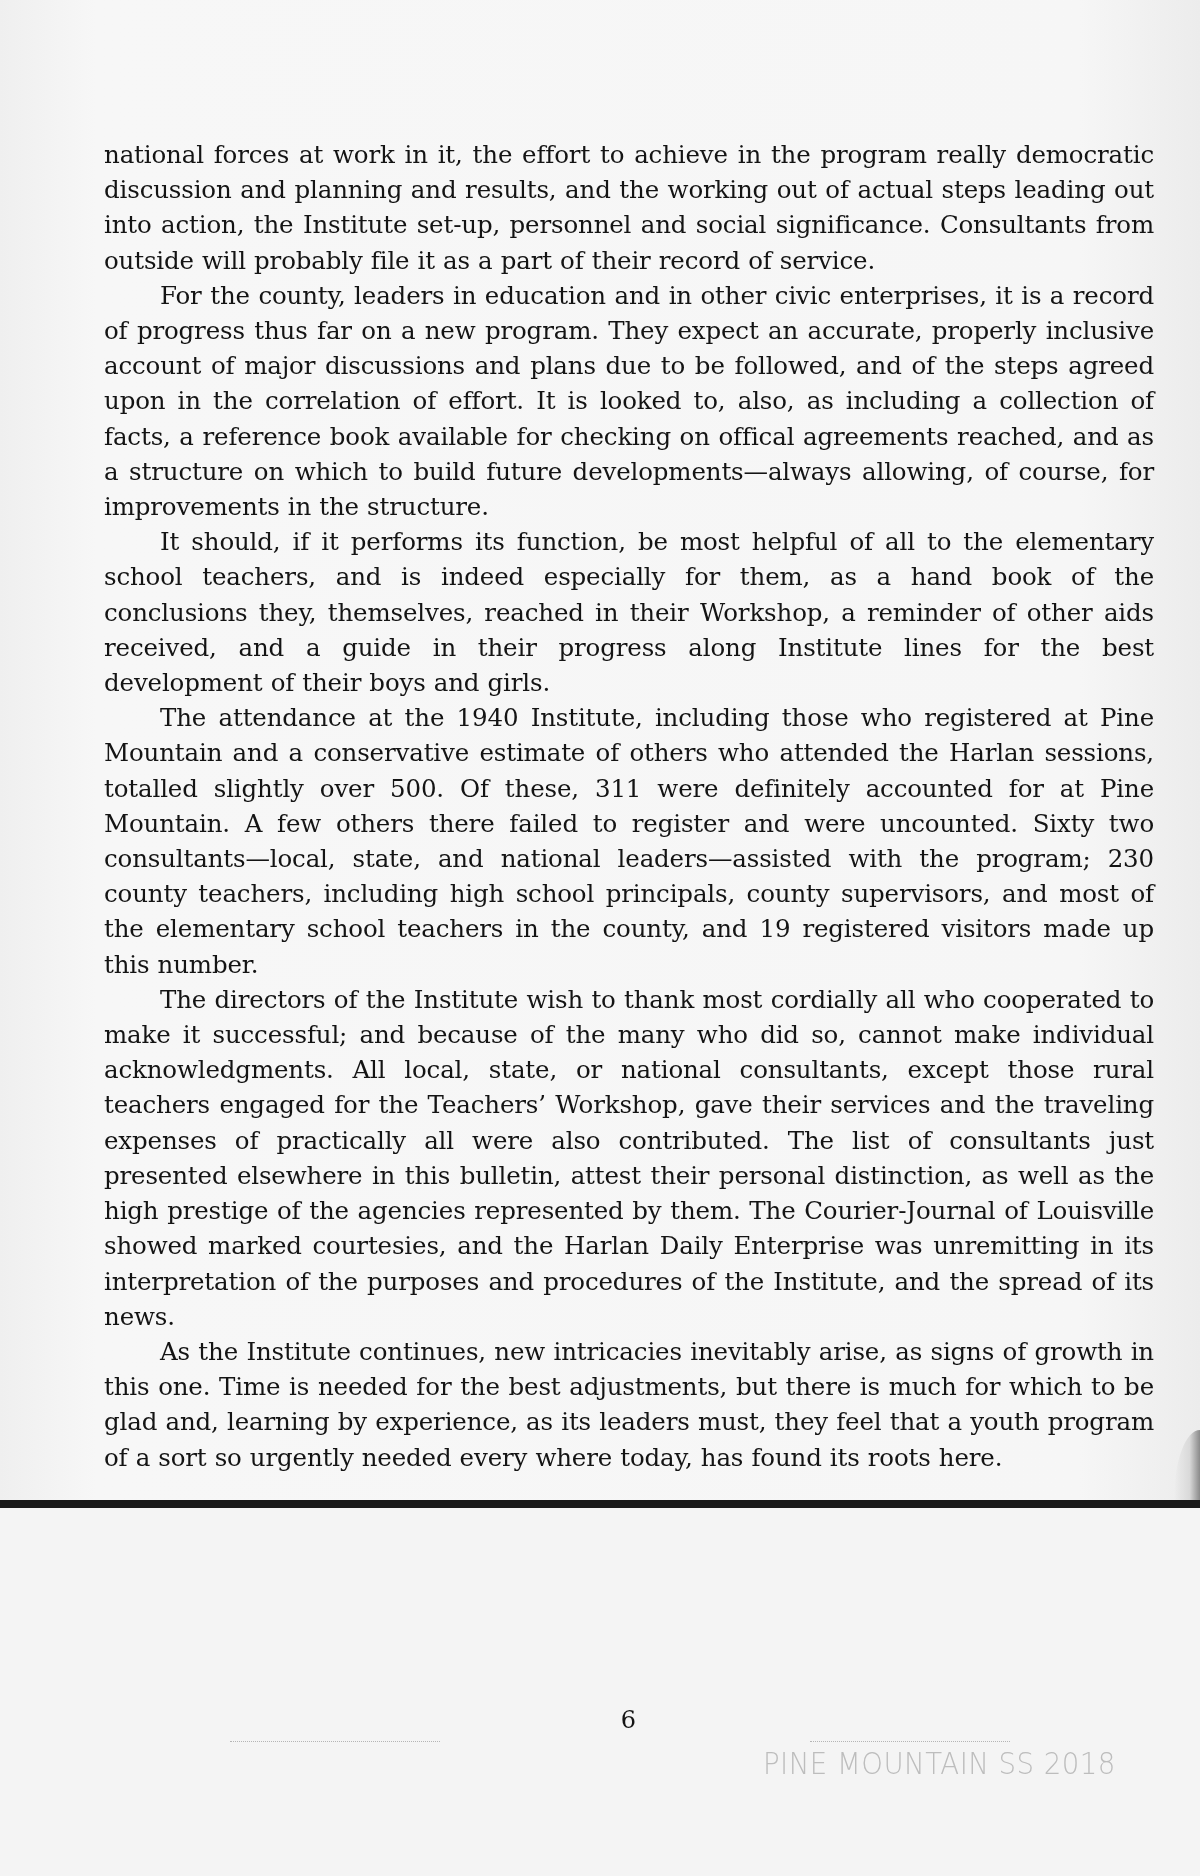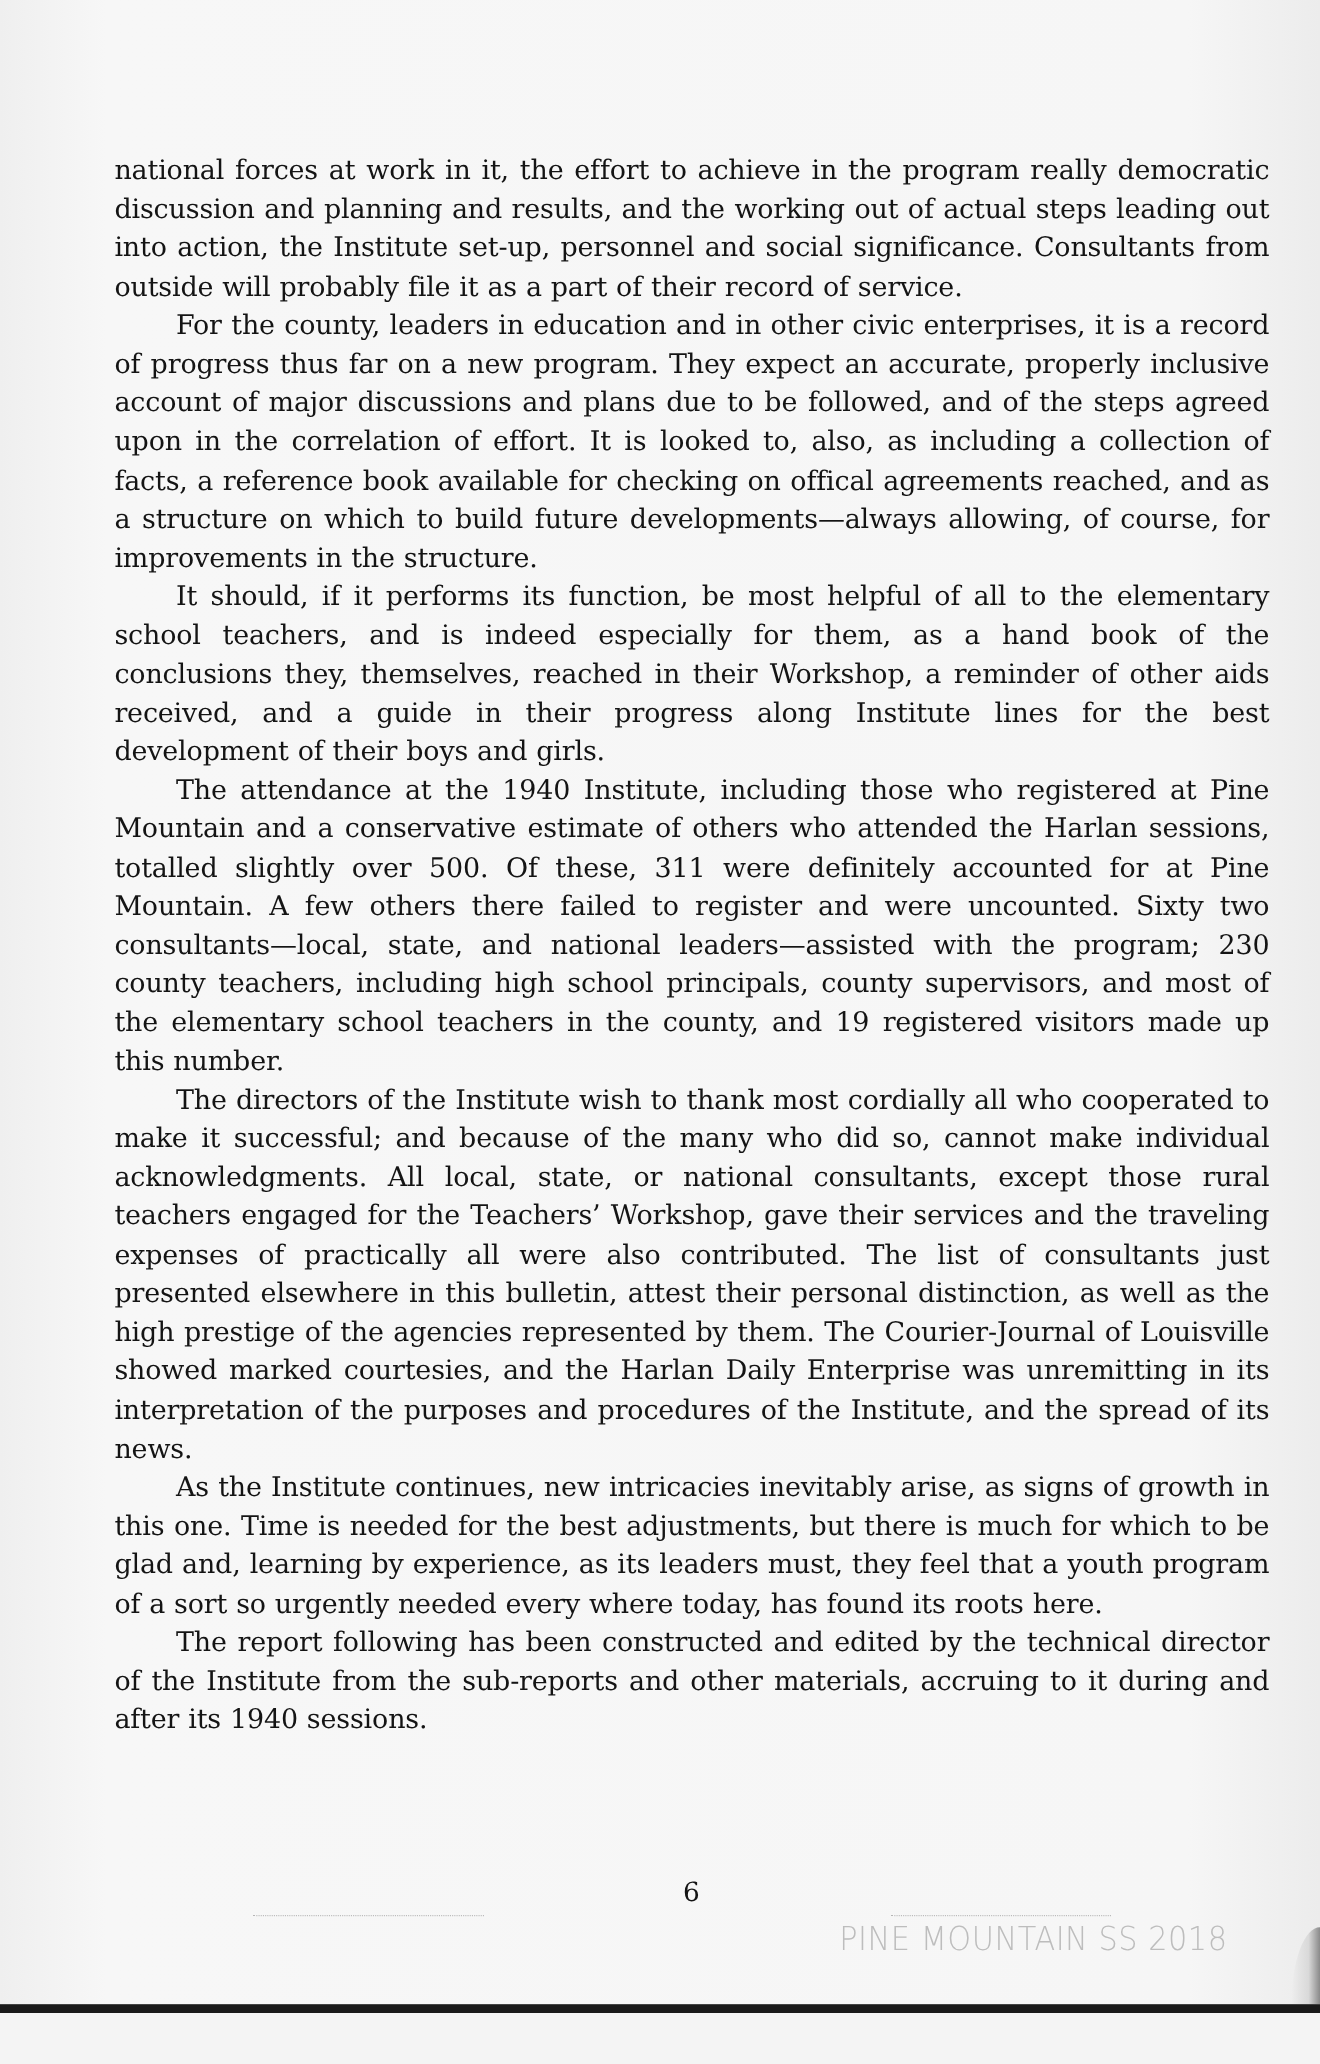--- a/index.html
+++ b/index.html
@@ -13,21 +13,21 @@
       position: relative;
       overflow: hidden;
       font-family: "DejaVu Serif", "Liberation Serif", serif;
       color: #141414;
     }
     .page {
       position: absolute;
       left: 0;
       top: 0;
       width: 1200px;
-      height: 1830px;
+      height: 1508px;
       background: linear-gradient(90deg, #efefef 0%, #f7f7f7 8%, #f6f6f6 90%, #ececec 100%);
     }
     .bottom-edge {
       position: absolute;
       left: 0;
       bottom: 0;
       width: 1200px;
       height: 8px;
       background: #1a1a1a;
     }
@@ -91,21 +91,20 @@
 
 <div class="page">
 
   <div class="text-block">
     <p class="first">national forces at work in it, the effort to achieve in the program really dem­ocratic discussion and planning and results, and the working out of actual steps leading out into action, the Institute set-up, personnel and social significance. Consultants from outside will probably file it as a part of their record of service.</p>
     <p>For the county, leaders in education and in other civic enterprises, it is a record of progress thus far on a new program. They expect an accurate, properly inclusive account of major discussions and plans due to be followed, and of the steps agreed upon in the correlation of effort. It is looked to, also, as including a collection of facts, a reference book available for checking on offical agreements reached, and as a structure on which to build future developments—always allowing, of course, for improvements in the structure.</p>
     <p>It should, if it performs its function, be most helpful of all to the ele­mentary school teachers, and is indeed especially for them, as a hand book of the conclusions they, themselves, reached in their Workshop, a reminder of other aids received, and a guide in their progress along Institute lines for the best development of their boys and girls.</p>
     <p>The attendance at the 1940 Institute, including those who registered at Pine Mountain and a conservative estimate of others who attended the Harlan sessions, totalled slightly over 500. Of these, 311 were definitely accounted for at Pine Mountain. A few others there failed to register and were un­counted. Sixty two consultants—local, state, and national leaders—assisted with the program; 230 county teachers, including high school principals, county supervisors, and most of the elementary school teachers in the county, and 19 registered visitors made up this number.</p>
     <p>The directors of the Institute wish to thank most cordially all who cooperated to make it successful; and because of the many who did so, cannot make individual acknowledgments. All local, state, or national consultants, except those rural teachers engaged for the Teachers’ Workshop, gave their services and the traveling expenses of practically all were also contributed. The list of consultants just presented elsewhere in this bulletin, attest their personal distinction, as well as the high prestige of the agencies repre­sented by them. The Courier-Journal of Louisville showed marked courtesies, and the Harlan Daily Enterprise was unremitting in its interpretation of the purposes and procedures of the Institute, and the spread of its news.</p>
     <p>As the Institute continues, new intricacies inevitably arise, as signs of growth in this one. Time is needed for the best adjustments, but there is much for which to be glad and, learning by experience, as its leaders must, they feel that a youth program of a sort so urgently needed every where today, has found its roots here.</p>
-    <p>The report following has been constructed and edited by the technical director of the Institute from the sub-reports and other materials, accruing to it during and after its 1940 sessions.</p>
   </div>
 
   <div class="page-number">6</div>
 
   <div class="specks" style="left:230px;width:210px;"></div>
   <div class="specks" style="left:810px;width:200px;"></div>
 
   <div class="watermark">PINE MOUNTAIN SS 2018</div>
 
   <div class="right-curl"></div>

